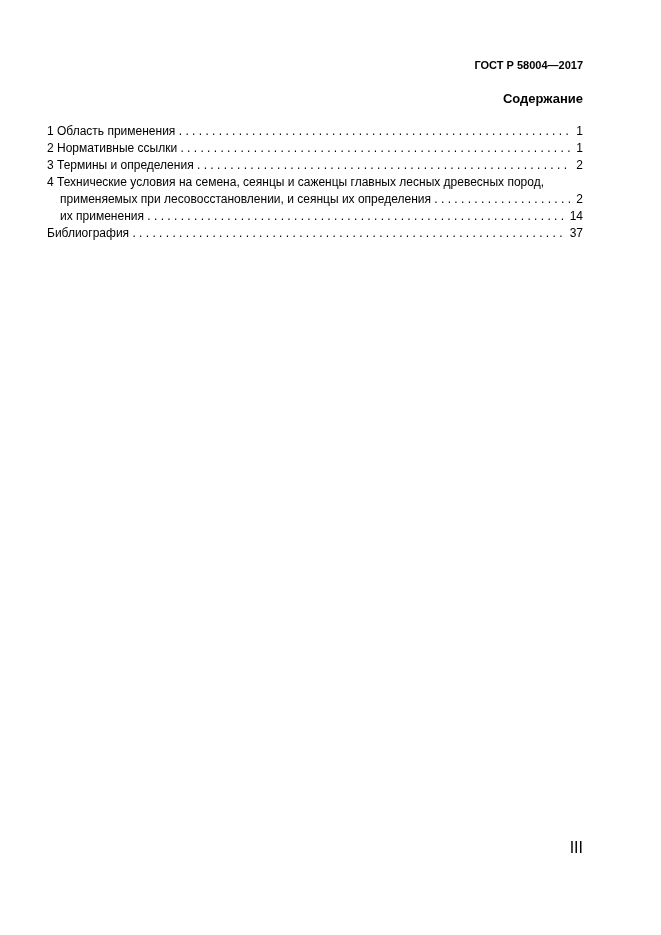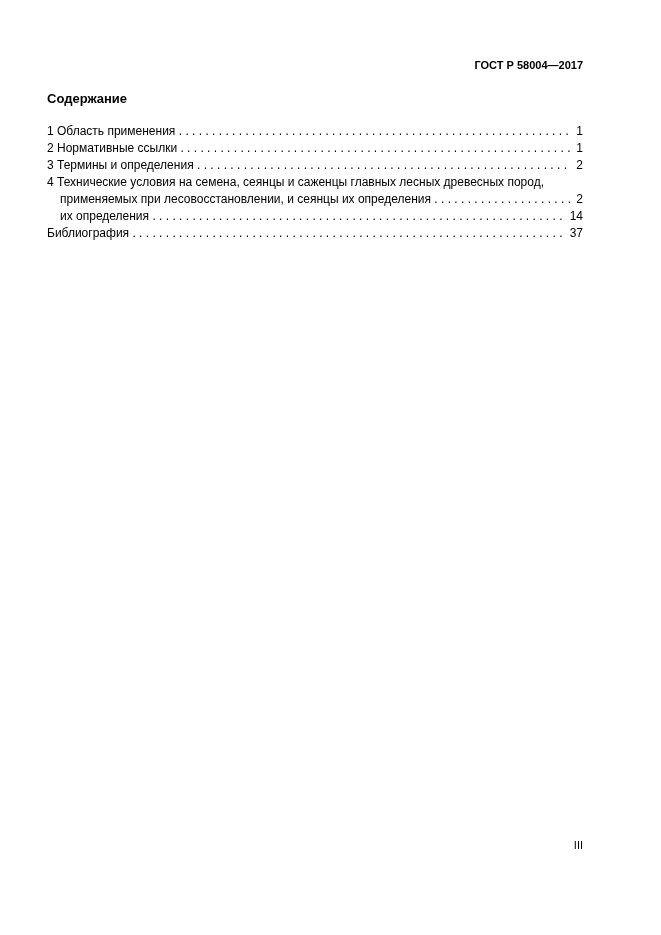--- a/index.html
+++ b/index.html
@@ -17,21 +17,21 @@
     background: #ffffff;
     padding: 58px 78px 0 47px;
   }
   .doc-header {
     text-align: right;
     font-size: 11px;
     font-weight: bold;
     line-height: 14px;
   }
   .doc-title {
-    text-align: left;
+    text-align: right;
     font-size: 13px;
     font-weight: bold;
     margin-top: 19px;
   }
   .toc {
     margin-top: 17px;
     font-size: 12px;
     line-height: 17px;
   }
   .toc-entry { margin: 0; }
@@ -59,21 +59,21 @@
   }
   .toc-page {
     flex: 0 0 auto;
     padding-left: 5px;
     text-align: right;
   }
   .page-footer {
     position: absolute;
     top: 839px;
     right: 78px;
-    font-size: 11px;
+    font-size: 16px;
   }
 </style>
 </head>
 <body>
 
 <div class="sheet">
   <div class="doc-header">
     <span>ГОСТ Р 58004—2017</span>
   </div>
 
@@ -104,21 +104,21 @@
       <div class="toc-entry">
         <div class="toc-line-text">4 Технические условия на семена, сеянцы и саженцы главных лесных древесных пород,</div>
         <div class="toc-row cont">
           <span class="toc-text">применяемых при лесовосстановлении, и сеянцы их определения</span>
           <span class="dots"> . . . . . . . . . . . . . . . . . . . . . . . . . . . . . . . . . . . . . . . . . . . . . . . . . . . . . . . . . . . . . . . . . . . . . . . . . . . . . . . . . . . . . . . . . . . . . . . . . . . . . . . . . . . . . . . . . . . . . . . . . . . . . . . . . . . . . . . . . . . .</span>
           <span class="toc-page">2</span>
         </div>
       </div>
       <div class="toc-entry">
         <div class="toc-row cont">
-          <span class="toc-text">их определения</span>
+          <span class="toc-text">их применения</span>
           <span class="dots"> . . . . . . . . . . . . . . . . . . . . . . . . . . . . . . . . . . . . . . . . . . . . . . . . . . . . . . . . . . . . . . . . . . . . . . . . . . . . . . . . . . . . . . . . . . . . . . . . . . . . . . . . . . . . . . . . . . . . . . . . . . . . . . . . . . . . . . . . . . . .</span>
           <span class="toc-page">14</span>
         </div>
       </div>
       <div class="toc-entry">
         <div class="toc-row">
           <span class="toc-text">Библиография</span>
           <span class="dots"> . . . . . . . . . . . . . . . . . . . . . . . . . . . . . . . . . . . . . . . . . . . . . . . . . . . . . . . . . . . . . . . . . . . . . . . . . . . . . . . . . . . . . . . . . . . . . . . . . . . . . . . . . . . . . . . . . . . . . . . . . . . . . . . . . . . . . . . . . . . .</span>
           <span class="toc-page">37</span>
         </div>

